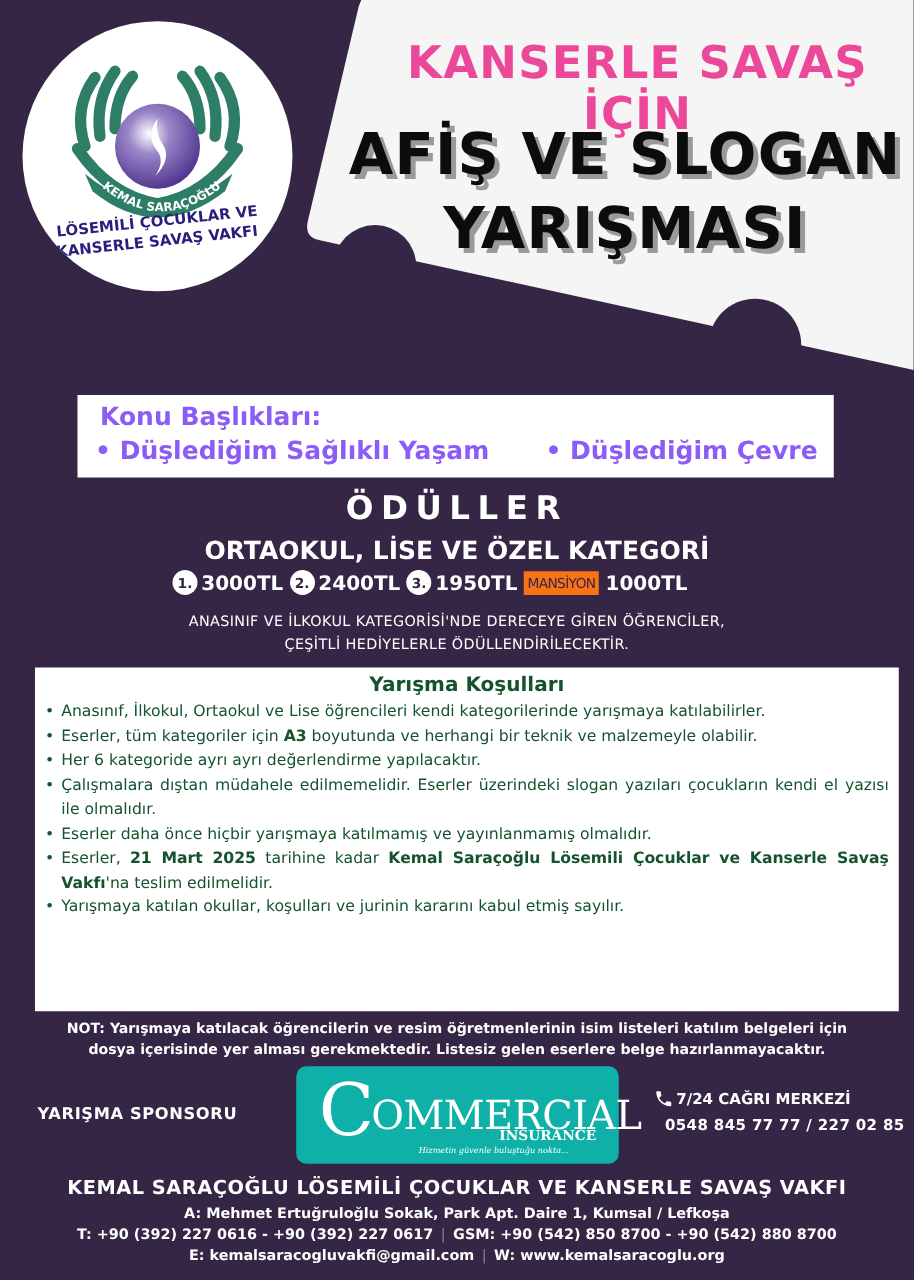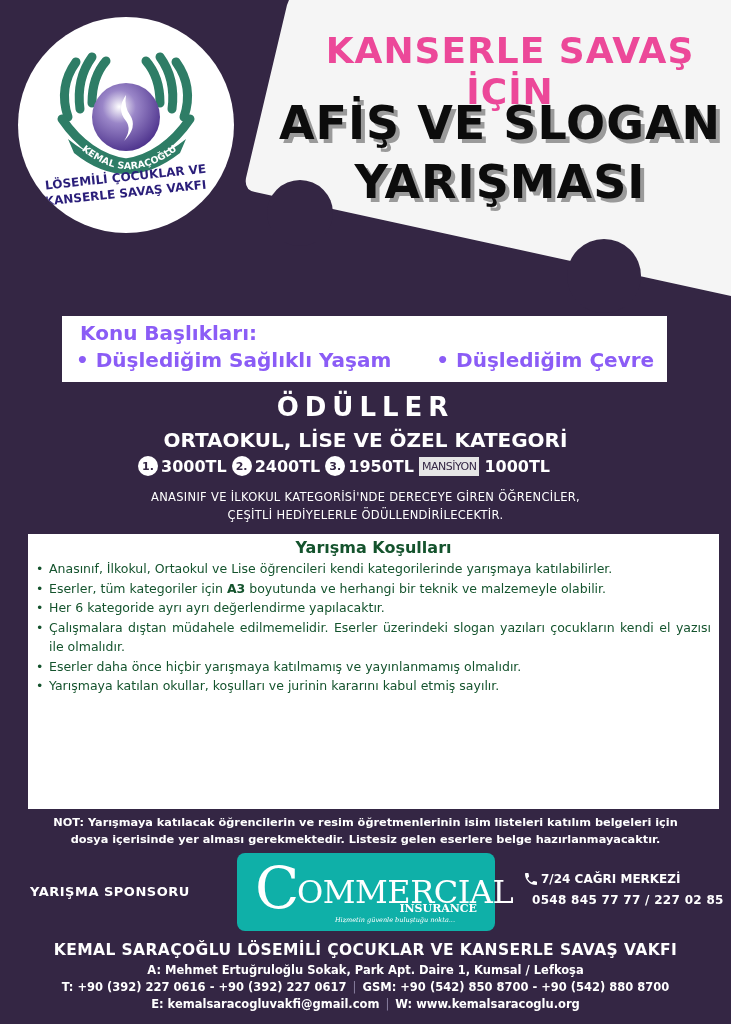--- a/index.html
+++ b/index.html
@@ -54,21 +54,21 @@
     position: absolute; left: 138px; top: 456px; display: flex; align-items: center;
     font-weight: bold; font-size: 16px; white-space: nowrap;
   }
   .prize { display: flex; align-items: center; margin-right: 5px; }
   .rank {
     display: inline-flex; align-items: center; justify-content: center;
     width: 20px; height: 20px; border-radius: 50%; background: #ffffff; color: #342644;
     font-size: 11px; font-weight: bold; margin-right: 3px;
   }
   .mansiyon {
-    background: #e5e5e5; color: #342644; font-size: 11px; font-weight: normal;
+    background: #f97316; color: #342644; font-size: 11px; font-weight: normal;
     padding: 3px 3px; margin-right: 5px; letter-spacing: -0.5px;
   }
   .award-note {
     position: absolute; left: 0; top: 488px; width: 731px; text-align: center;
     font-size: 11.5px; line-height: 18px; letter-spacing: 0.3px;
   }
 
   
   .rules {
     position: absolute; left: 28px; top: 534px; width: 691px; height: 275px;
@@ -189,20 +189,21 @@
 </div>
 
 <div class="rules">
   <div class="rules-title">Yarışma Koşulları</div>
   <ul>
     <li>Anasınıf, İlkokul, Ortaokul ve Lise öğrencileri kendi kategorilerinde yarışmaya katılabilirler.</li>
     <li><span>Eserler, tüm kategoriler için </span><b>A3</b><span> boyutunda ve herhangi bir teknik ve malzemeyle olabilir.</span></li>
     <li>Her 6 kategoride ayrı ayrı değerlendirme yapılacaktır.</li>
     <li>Çalışmalara dıştan müdahele edilmemelidir. Eserler üzerindeki slogan yazıları çocukların kendi el yazısı ile olmalıdır.</li>
     <li>Eserler daha önce hiçbir yarışmaya katılmamış ve yayınlanmamış olmalıdır.</li>
+    <li><span>Eserler, </span><b>21 Mart 2025</b><span> tarihine kadar </span><b>Kemal Saraçoğlu Lösemili Çocuklar ve Kanserle Savaş Vakfı</b><span>'na teslim edilmelidir.</span></li>
     <li>Yarışmaya katılan okullar, koşulları ve jurinin kararını kabul etmiş sayılır.</li>
   </ul>
 </div>
 
 <div class="note">
   <div>NOT: Yarışmaya katılacak öğrencilerin ve resim öğretmenlerinin isim listeleri katılım belgeleri için</div>
   <div>dosya içerisinde yer alması gerekmektedir. Listesiz gelen eserlere belge hazırlanmayacaktır.</div>
 </div>
 
 <div class="sponsor-label">YARIŞMA SPONSORU</div>

